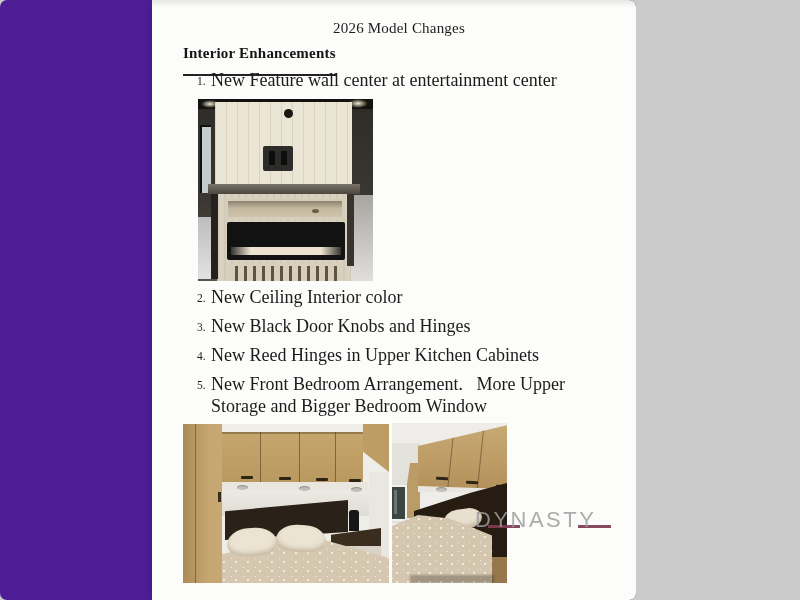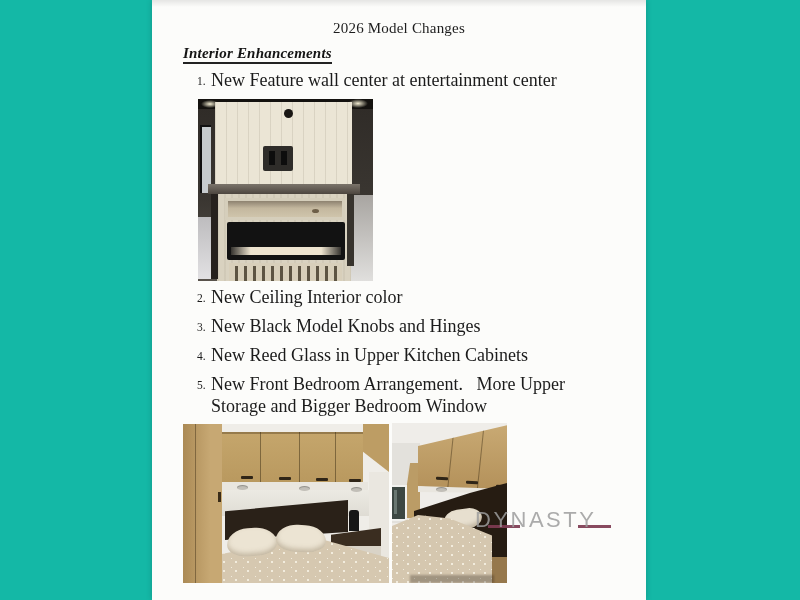--- a/index.html
+++ b/index.html
@@ -1,21 +1,21 @@
 <!DOCTYPE html>
 <html><head>
 <meta charset="utf-8">
 <style>
   html,body{margin:0;padding:0;}
   body{width:800px;height:600px;background:#cbcbcb;font-family:"Liberation Serif",serif;}
-  .canvas{position:relative;width:800px;height:600px;overflow:hidden;background:#14b8a6;}
+  .canvas{position:relative;width:636px;height:600px;overflow:hidden;background:#4c1d95;border-radius:7px;}
   .page{position:absolute;left:152px;top:0;width:494px;height:600px;background:#fcfcfa;box-shadow:0 0 6px rgba(0,0,0,0.18);}
   .page::before{content:"";position:absolute;left:0;top:0;right:0;height:7px;background:linear-gradient(180deg,rgba(0,0,0,0.09),rgba(0,0,0,0));pointer-events:none;}
   .doc-title{position:absolute;top:20px;left:0;width:100%;text-align:center;font-size:15px;color:#1d1d1d;letter-spacing:0.2px;}
-  .section-heading{position:absolute;left:31px;top:45px;font-size:15px;font-weight:bold;font-style:italic;color:#141414;border-bottom:2px solid #222;padding-bottom:0px;letter-spacing:0.2px;}
+  .section-heading{position:absolute;left:31px;top:45px;font-size:15px;font-weight:bold;color:#141414;border-bottom:2px solid #222;padding-bottom:12px;letter-spacing:0.2px;}
   .li{position:absolute;left:45px;display:flex;align-items:flex-start;color:#1b1b1b;}
   .li .num{font-size:11.5px;width:14px;flex:none;padding-top:6px;}
   .li .txt{font-size:18px;line-height:22px;}
   .li .txt.wrap{width:392px;white-space:pre-wrap;}
   .photo{position:absolute;overflow:hidden;background:#e9e7e2;}
   .photo div{position:absolute;}
 
   
   .p1-base{inset:0;background:linear-gradient(180deg,#2f2b27 0%,#3a3631 55%,#59534c 100%);}
   .p1-ceiling{left:0;top:0;width:175px;height:10px;background:#14120f;}
@@ -121,25 +121,25 @@
       </div>
       <div class="p1-slats"></div>
     </div>
 
     <div class="li" style="top:286px;">
       <span class="num">2.</span>
       <span class="txt">New Ceiling Interior color</span>
     </div>
     <div class="li" style="top:315px;">
       <span class="num">3.</span>
-      <span class="txt">New Black Model Knobs and Hinges</span>
+      <span class="txt">New Black Door Knobs and Hinges</span>
     </div>
     <div class="li" style="top:344px;">
       <span class="num">4.</span>
-      <span class="txt">New Reed Glass in Upper Kitchen Cabinets</span>
+      <span class="txt">New Reed Hinges in Upper Kitchen Cabinets</span>
     </div>
     <div class="li" style="top:373px;">
       <span class="num">5.</span>
       <span class="txt wrap">New Front Bedroom Arrangement.   More Upper
 Storage and Bigger Bedroom Window</span>
     </div>
 
     <div class="photo" style="left:31px;top:424px;width:206px;height:159px;" title="Front bedroom with overhead cabinets, wardrobe, dark headboard, pillows and patterned bedding">
       <div class="p2-base"></div>
       <div class="p2-cabangle"></div>

